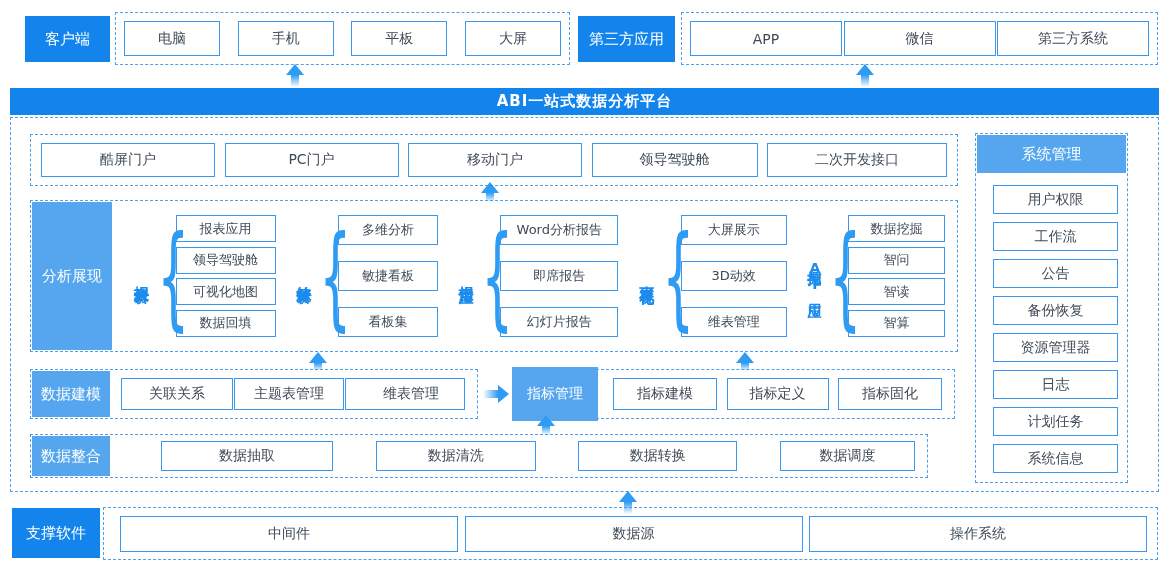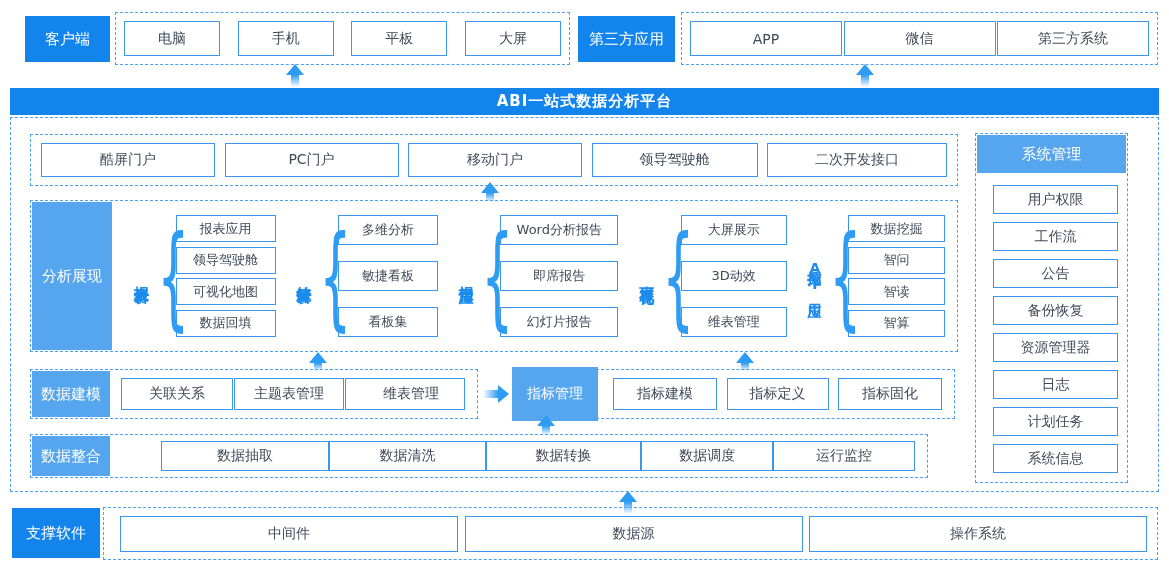--- a/index.html
+++ b/index.html
@@ -181,21 +181,20 @@
 
 <div class="arrow-up" style="left:537px;top:415px;height:20px;"></div>
 
 <div class="abs dashed" style="left:30px;top:434px;width:898px;height:44px;">
   <div class="abs lbl-light" style="left:1px;top:1px;width:78px;height:40px;">数据整合</div>
   <div class="rowboxes" style="left:92px;right:12px;top:0;bottom:0;">
     <div class="wbox" style="width:170px;height:28px;margin-left:38px;">数据抽取</div>
     <div class="wbox" style="width:158px;height:28px;">数据清洗</div>
     <div class="wbox" style="width:157px;height:28px;">数据转换</div>
     <div class="wbox" style="width:133px;height:28px;">数据调度</div>
-    <div class="wbox" style="width:143px;height:28px;">运行监控</div>
   </div>
 </div>
 
 <div class="abs dashed" style="left:975px;top:133px;width:153px;height:350px;">
   <div class="abs lbl-light" style="left:1px;top:1px;right:1px;height:38px;">系统管理</div>
   <div class="abs syscol" style="left:17px;right:9px;top:51px;bottom:9px;">
     <div class="wbox">用户权限</div>
     <div class="wbox">工作流</div>
     <div class="wbox">公告</div>
     <div class="wbox">备份恢复</div>

